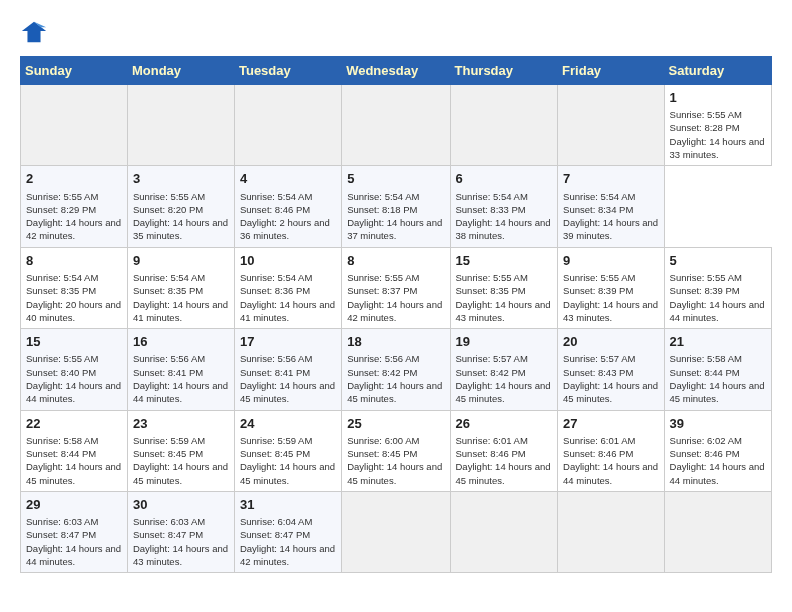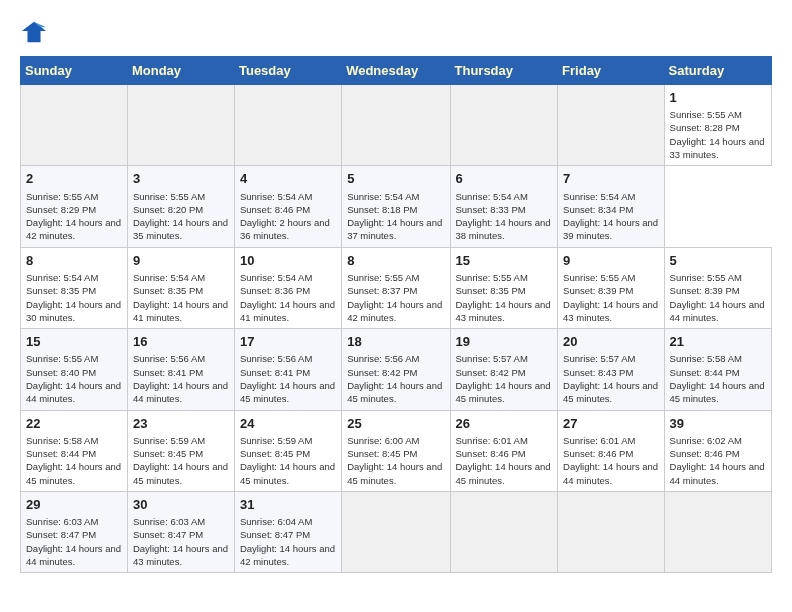--- a/index.html
+++ b/index.html
@@ -135,21 +135,21 @@
         </tr>
         <tr>
           <td><span class="day-number">2</span><span>Sunrise: 5:55 AM</span><br><span>Sunset: 8:29 PM</span><br><span>Daylight: 14 hours and 42 minutes.</span></td>
           <td><span class="day-number">3</span><span>Sunrise: 5:55 AM</span><br><span>Sunset: 8:20 PM</span><br><span>Daylight: 14 hours and 35 minutes.</span></td>
           <td><span class="day-number">4</span><span>Sunrise: 5:54 AM</span><br><span>Sunset: 8:46 PM</span><br><span>Daylight: 2 hours and 36 minutes.</span></td>
           <td><span class="day-number">5</span><span>Sunrise: 5:54 AM</span><br><span>Sunset: 8:18 PM</span><br><span>Daylight: 14 hours and 37 minutes.</span></td>
           <td><span class="day-number">6</span><span>Sunrise: 5:54 AM</span><br><span>Sunset: 8:33 PM</span><br><span>Daylight: 14 hours and 38 minutes.</span></td>
           <td><span class="day-number">7</span><span>Sunrise: 5:54 AM</span><br><span>Sunset: 8:34 PM</span><br><span>Daylight: 14 hours and 39 minutes.</span></td>
         </tr>
         <tr>
-          <td><span class="day-number">8</span><span>Sunrise: 5:54 AM</span><br><span>Sunset: 8:35 PM</span><br><span>Daylight: 14 hours and 30 minutes.</span></td>
+          <td><span class="day-number">8</span><span>Sunrise: 5:54 AM</span><br><span>Sunset: 8:35 PM</span><br><span>Daylight: 20 hours and 40 minutes.</span></td>
           <td><span class="day-number">9</span><span>Sunrise: 5:54 AM</span><br><span>Sunset: 8:35 PM</span><br><span>Daylight: 14 hours and 41 minutes.</span></td>
           <td><span class="day-number">10</span><span>Sunrise: 5:54 AM</span><br><span>Sunset: 8:36 PM</span><br><span>Daylight: 14 hours and 41 minutes.</span></td>
           <td><span class="day-number">8</span><span>Sunrise: 5:55 AM</span><br><span>Sunset: 8:37 PM</span><br><span>Daylight: 14 hours and 42 minutes.</span></td>
           <td><span class="day-number">15</span><span>Sunrise: 5:55 AM</span><br><span>Sunset: 8:35 PM</span><br><span>Daylight: 14 hours and 43 minutes.</span></td>
           <td><span class="day-number">9</span><span>Sunrise: 5:55 AM</span><br><span>Sunset: 8:39 PM</span><br><span>Daylight: 14 hours and 43 minutes.</span></td>
           <td><span class="day-number">5</span><span>Sunrise: 5:55 AM</span><br><span>Sunset: 8:39 PM</span><br><span>Daylight: 14 hours and 44 minutes.</span></td>
         </tr>
         <tr>
           <td><span class="day-number">15</span><span>Sunrise: 5:55 AM</span><br><span>Sunset: 8:40 PM</span><br><span>Daylight: 14 hours and 44 minutes.</span></td>
           <td><span class="day-number">16</span><span>Sunrise: 5:56 AM</span><br><span>Sunset: 8:41 PM</span><br><span>Daylight: 14 hours and 44 minutes.</span></td>

